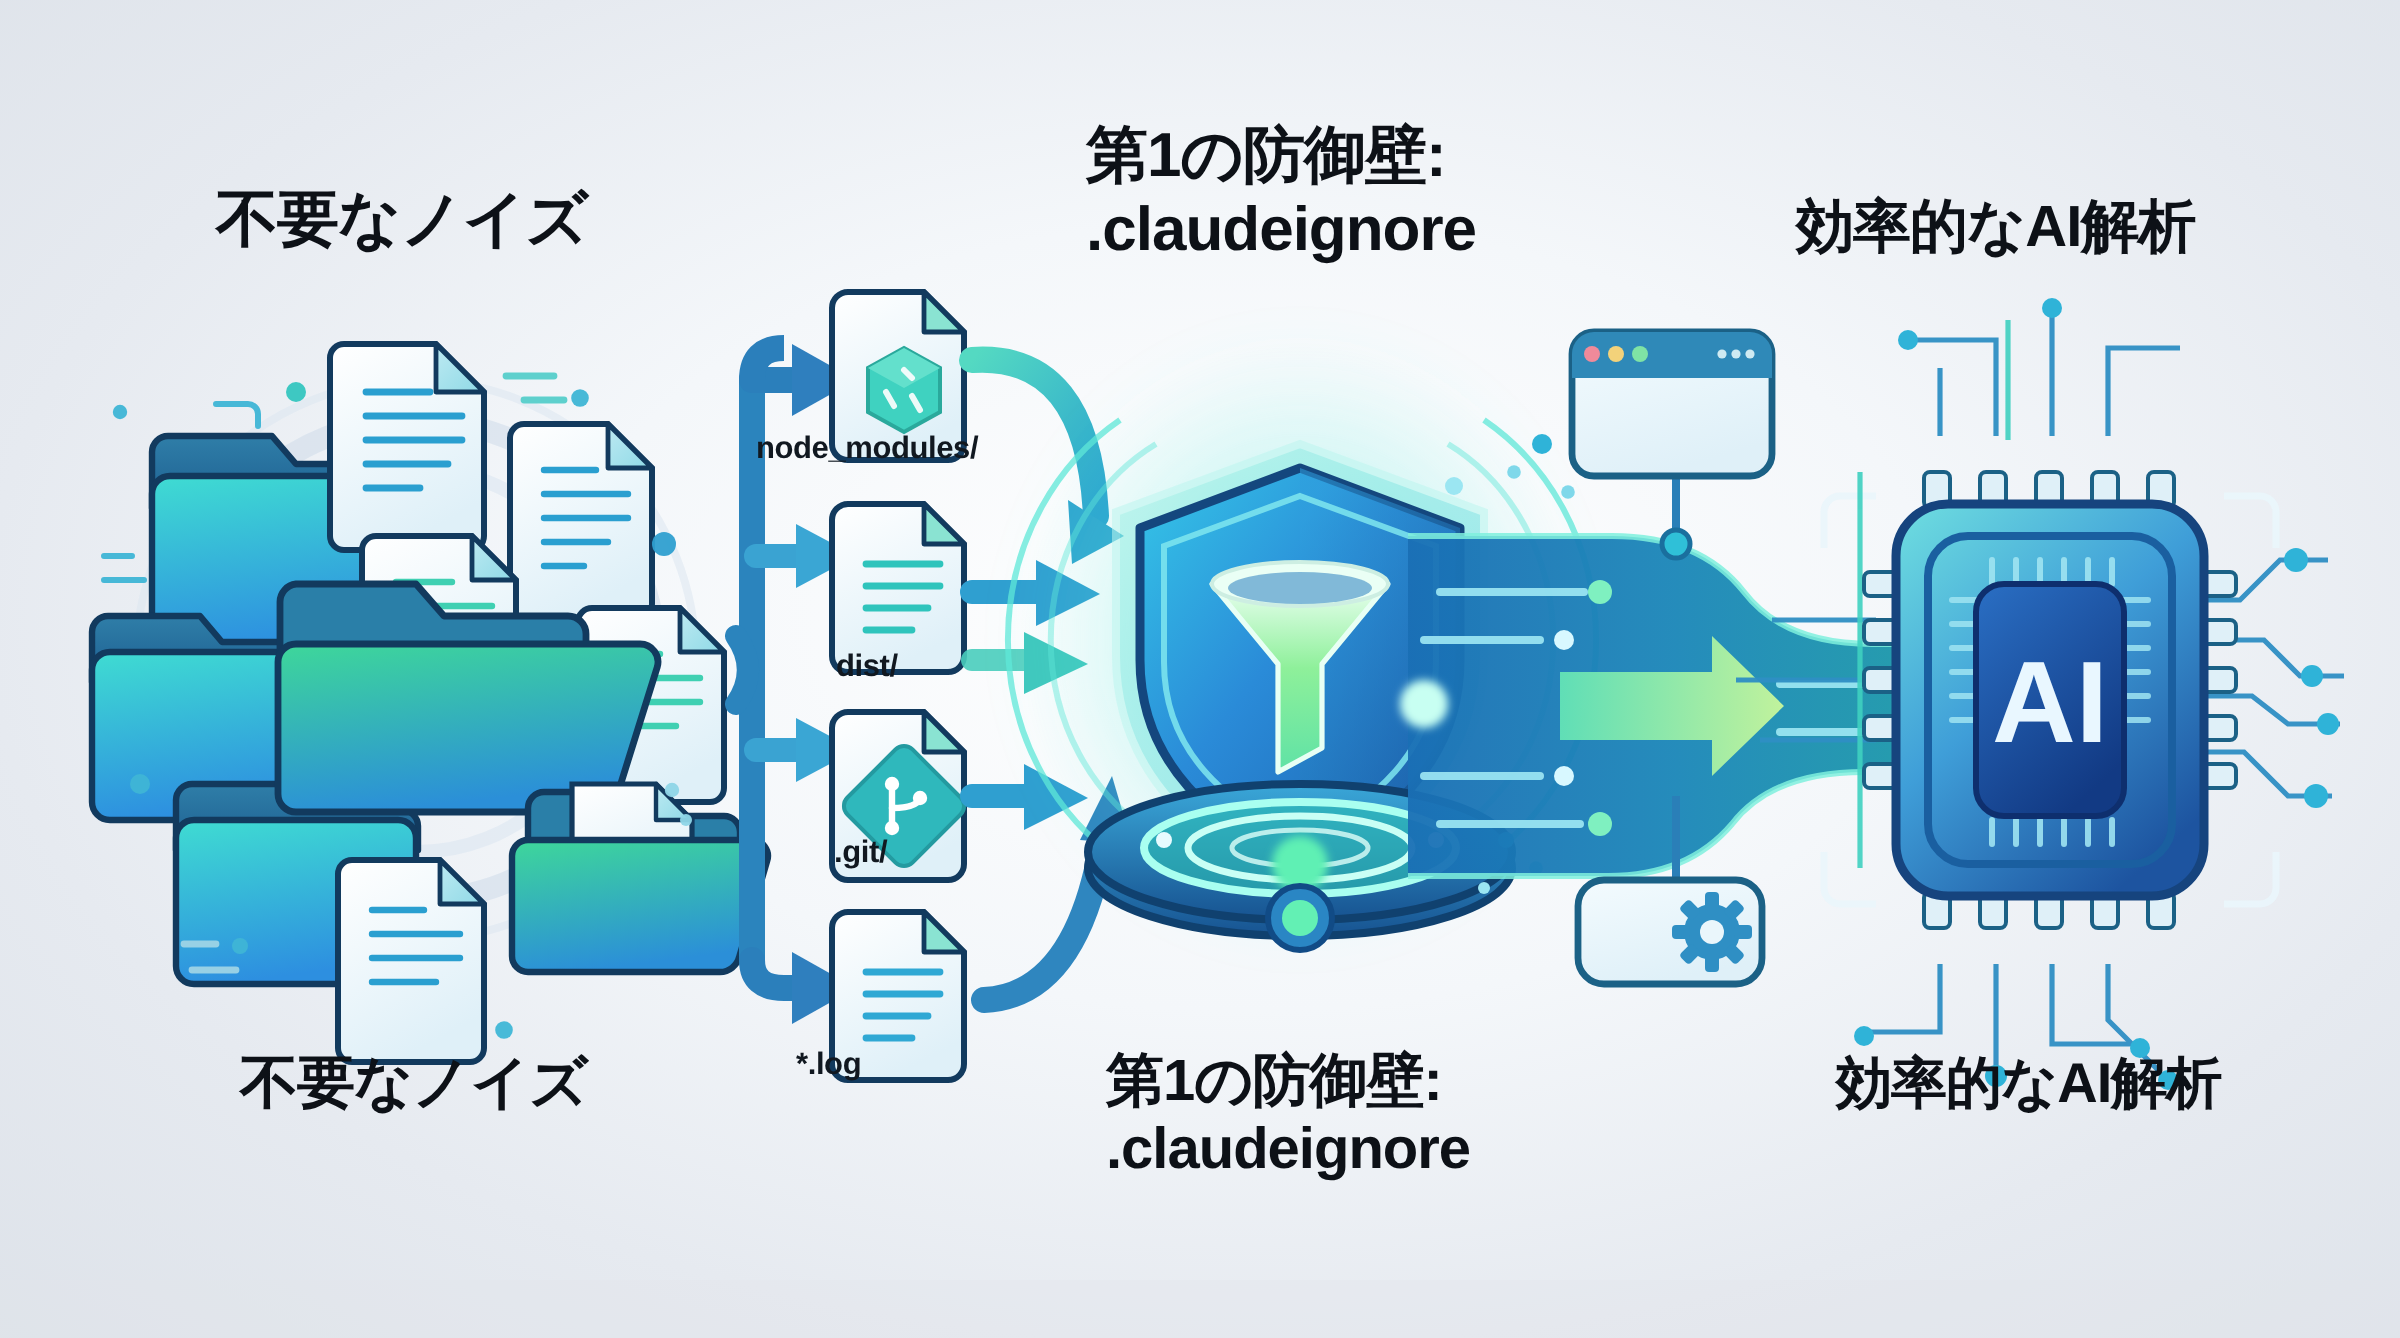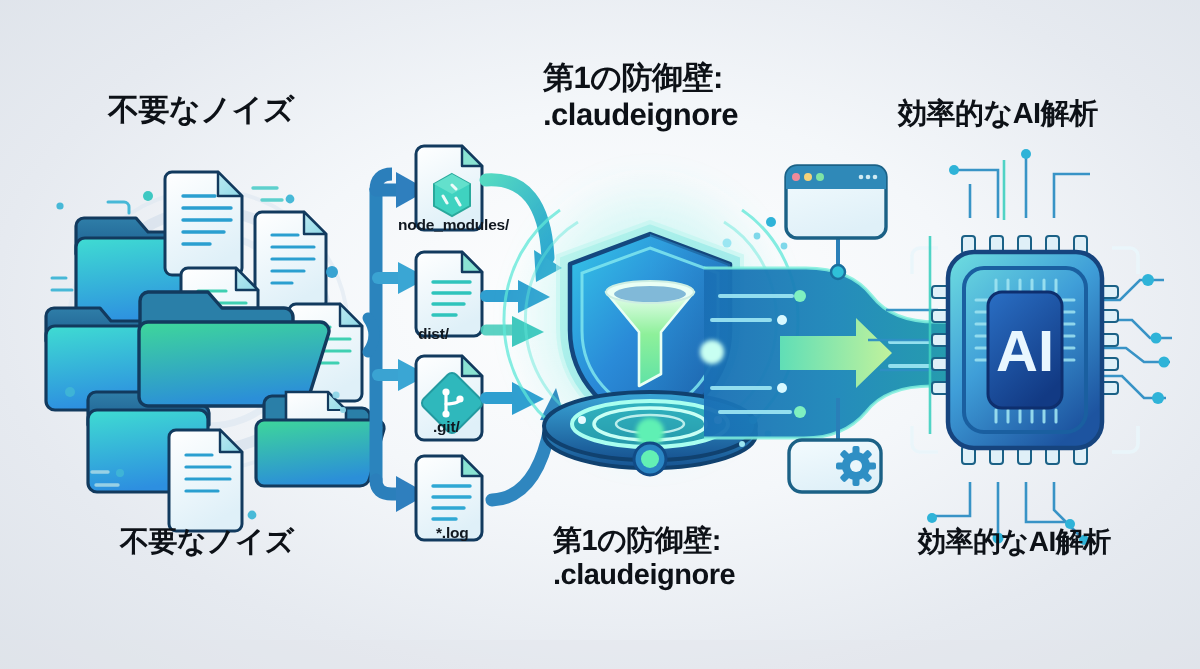--- a/index.html
+++ b/index.html
@@ -26,24 +26,24 @@
 
   #hd-left-b { left:120px; top:525px; font-size:29px;}
   #hd-mid-b  { left:553px; top:524px; font-size:29px;}
   #hd-right-b{left:918px; top:525px; font-size:28px;}
 
   
   .flabel{
     position:absolute;font-size:15.5px;font-weight:700;color:#111820;
     letter-spacing:-0.2px;white-space:nowrap;
   }
-  .fl0{left:378px;top:216px;margin-left:20px;}
+  .fl0{left:378px;top:216px;}
   .fl1{left:418px;top:325px;}
-  .fl2{left:417px;top:418px;padding-left:16px;}
-  .fl3{left:436px;top:524px;}
+  .fl2{left:417px;top:418px;}
+  .fl3{left:398px;top:524px;}
 
   svg{display:block;}
   #art{position:absolute;left:0;top:0;width:1200px;height:669px;}
 </style>
 </head>
 <body>
 
 <div id="stage">
 
   <svg id="art" viewBox="0 0 1200 669">

